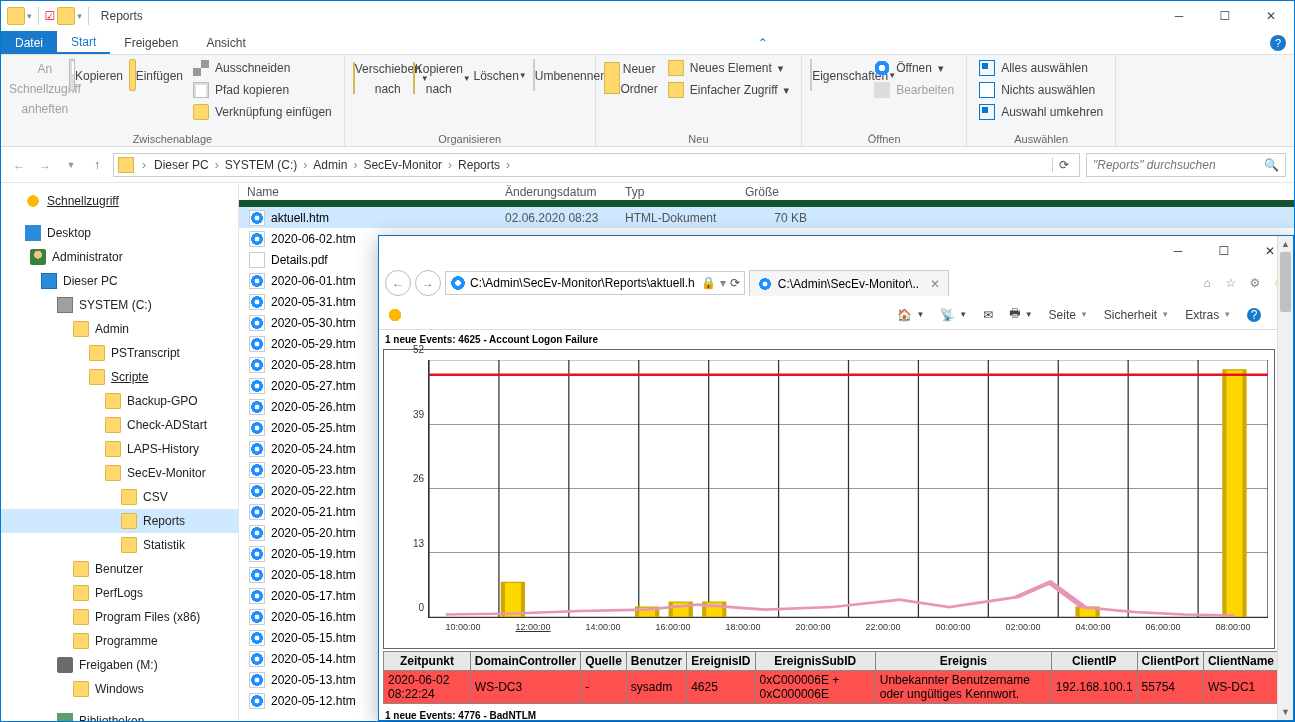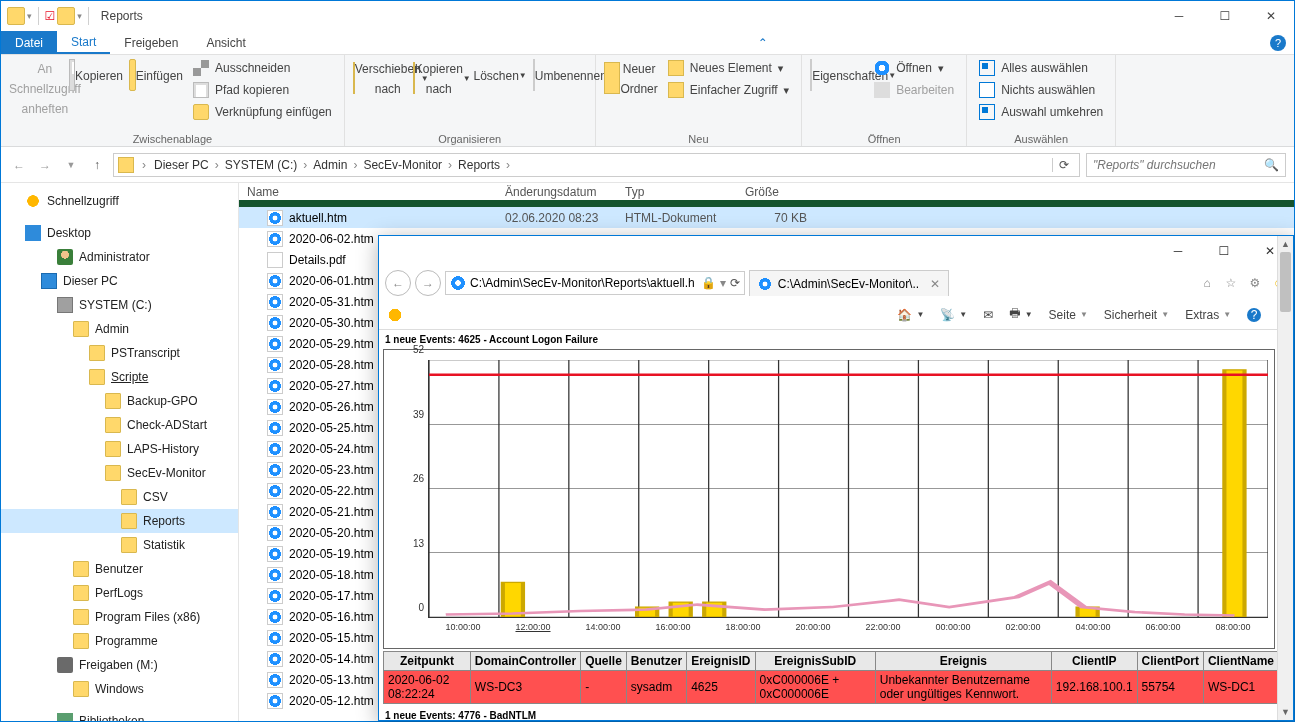--- a/index.html
+++ b/index.html
@@ -62,21 +62,21 @@
 .tic-drive{background:#a0a0a0;border:1px solid #777}
 .tic-folder{background:#ffd86b;border:1px solid #d9b84f;border-radius:1px}
 .tic-net{background:#6a6a6a;border-radius:2px}
 .tic-lib{background:#5a9e6f}
 .filelist{flex:1;display:flex;flex-direction:column;min-width:0;position:relative}
 .cols{height:24px;display:flex;border-bottom:7px solid #14532d;color:#555}
 .cols div{padding:0 8px;display:flex;align-items:center;border-right:1px solid transparent}
 .rows{overflow:auto}
 .row{height:21px;display:flex;align-items:center}
 .row.sel{background:#cde8ff}
-.row .c1{width:258px;padding-left:28px;display:flex;align-items:center;gap:6px;overflow:hidden}
+.row .c1{width:258px;padding-left:10px;display:flex;align-items:center;gap:6px;overflow:hidden}
 .row .c2{width:120px;padding-left:8px;color:#555}
 .row .c3{width:120px;padding-left:8px;color:#555}
 .row .c4{width:70px;padding-left:8px;text-align:right;color:#555}
 .row .fic{width:16px;height:16px;flex-shrink:0}
 .fic-ie{background:radial-gradient(circle,#fff 25%,#1e90ff 26% 60%,transparent 61%),#fff;border:1px solid #ccc}
 .fic-pdf{background:#fff;border:1px solid #ccc}
 
 .iewin{position:absolute;left:139px;top:52px;right:0;bottom:0;border:1px solid #0078d7;background:#fff;display:flex;flex-direction:column;box-shadow:0 4px 20px rgba(0,0,0,0.3)}
 .iewin .ietitle{height:30px;display:flex;align-items:center;justify-content:flex-end}
 .iewin .ietitle div{width:46px;height:30px;display:flex;align-items:center;justify-content:center;color:#333}
@@ -264,32 +264,32 @@
       <span class="refresh">⟳</span>
     </div>
     <div class="search">
       <input placeholder="&quot;Reports&quot; durchsuchen" style="">
       <span>🔍</span>
     </div>
   </div>
 
   <div class="main">
     <div class="tree" id="tree">
-        <div class="node" style="">
+        <div class="node" style=" text-decoration: underline;">
           <span class="exp"></span>
           <span class="tic tic-star"></span>
           <span>Schnellzugriff</span>
         </div>
         <div style="height: 8px;"></div>
         <div class="node" style="padding-left: 8px;">
           <span class="exp"></span>
           <span class="tic tic-desk"></span>
           <span>Desktop</span>
         </div>
-        <div class="node" style="padding-left: 40px;">
+        <div class="node" style="padding-left: 13px;">
           <span class="exp"></span>
           <span class="tic tic-user"></span>
           <span>Administrator</span>
         </div>
         <div class="node" style="padding-left: 24px;">
           <span class="exp"></span>
           <span class="tic tic-pc"></span>
           <span>Dieser PC</span>
         </div>
         <div class="node" style="padding-left: 40px;">

